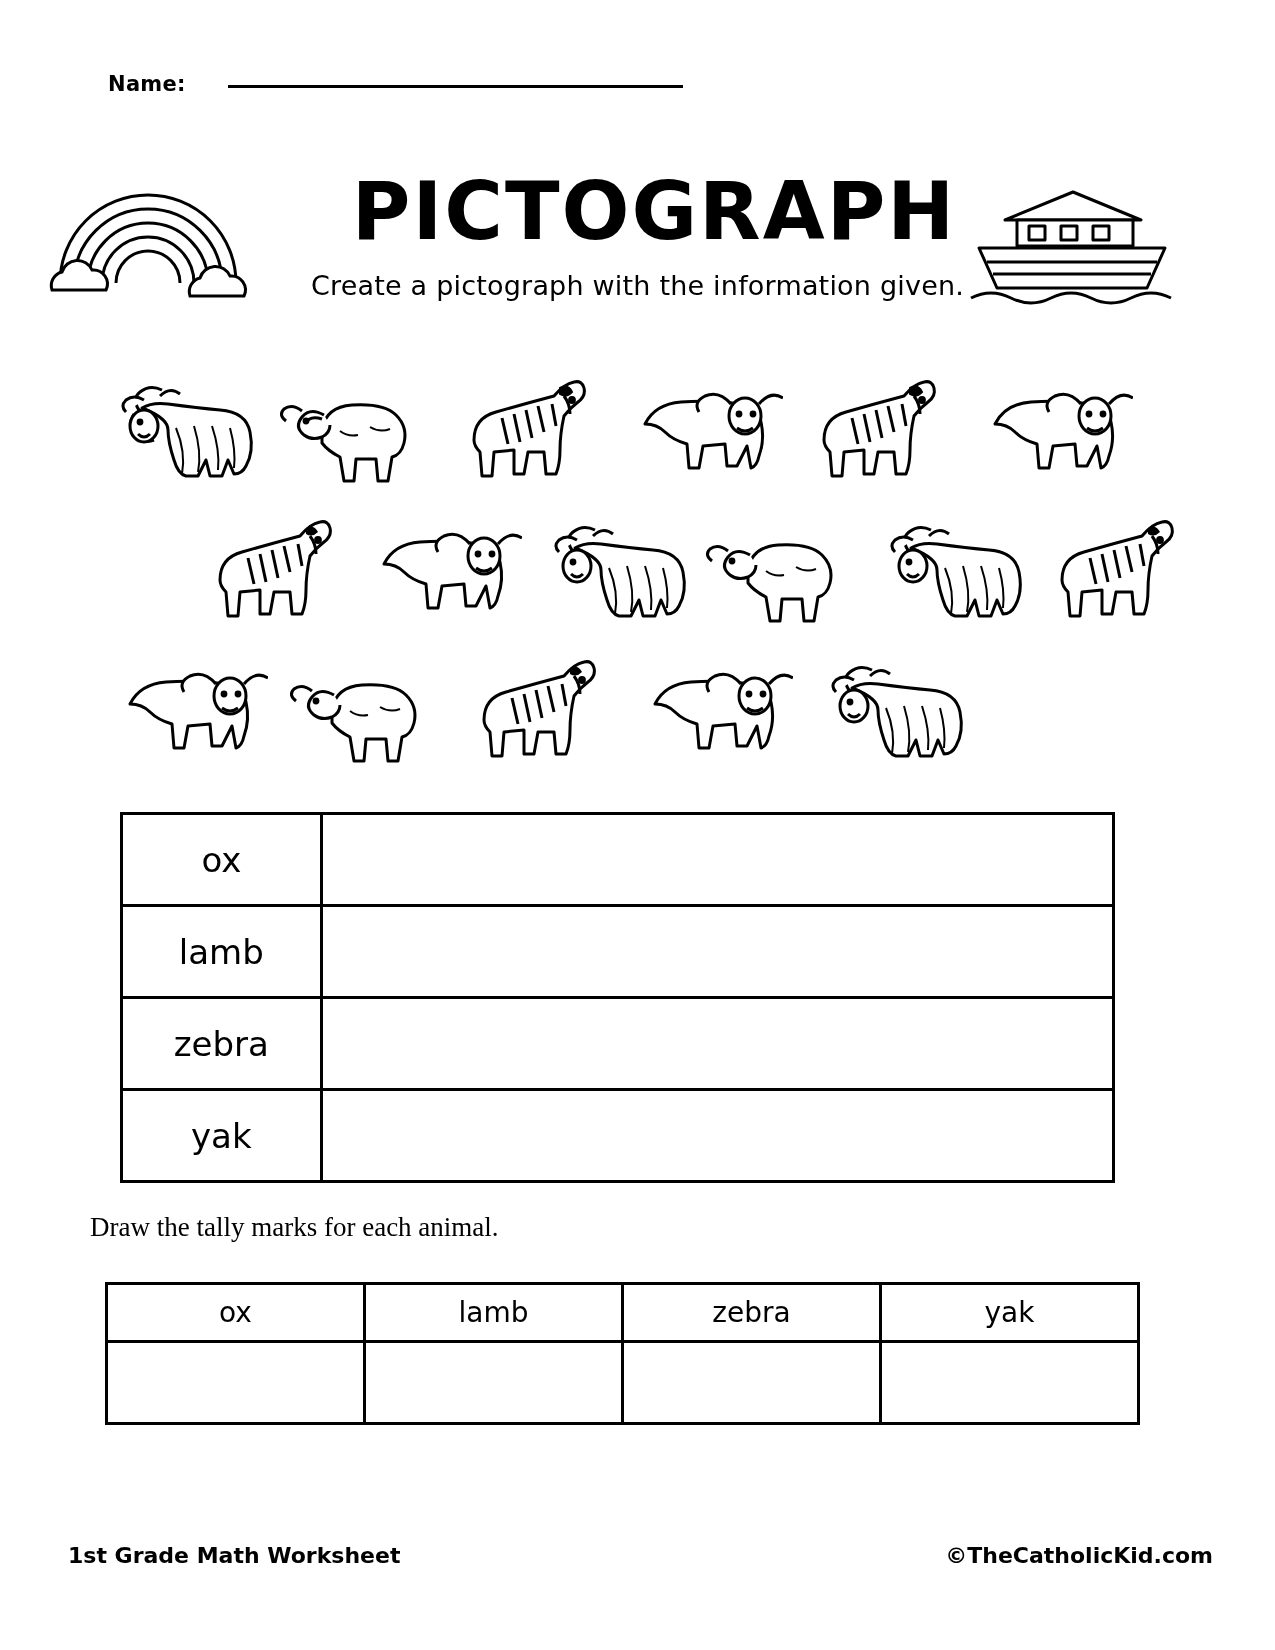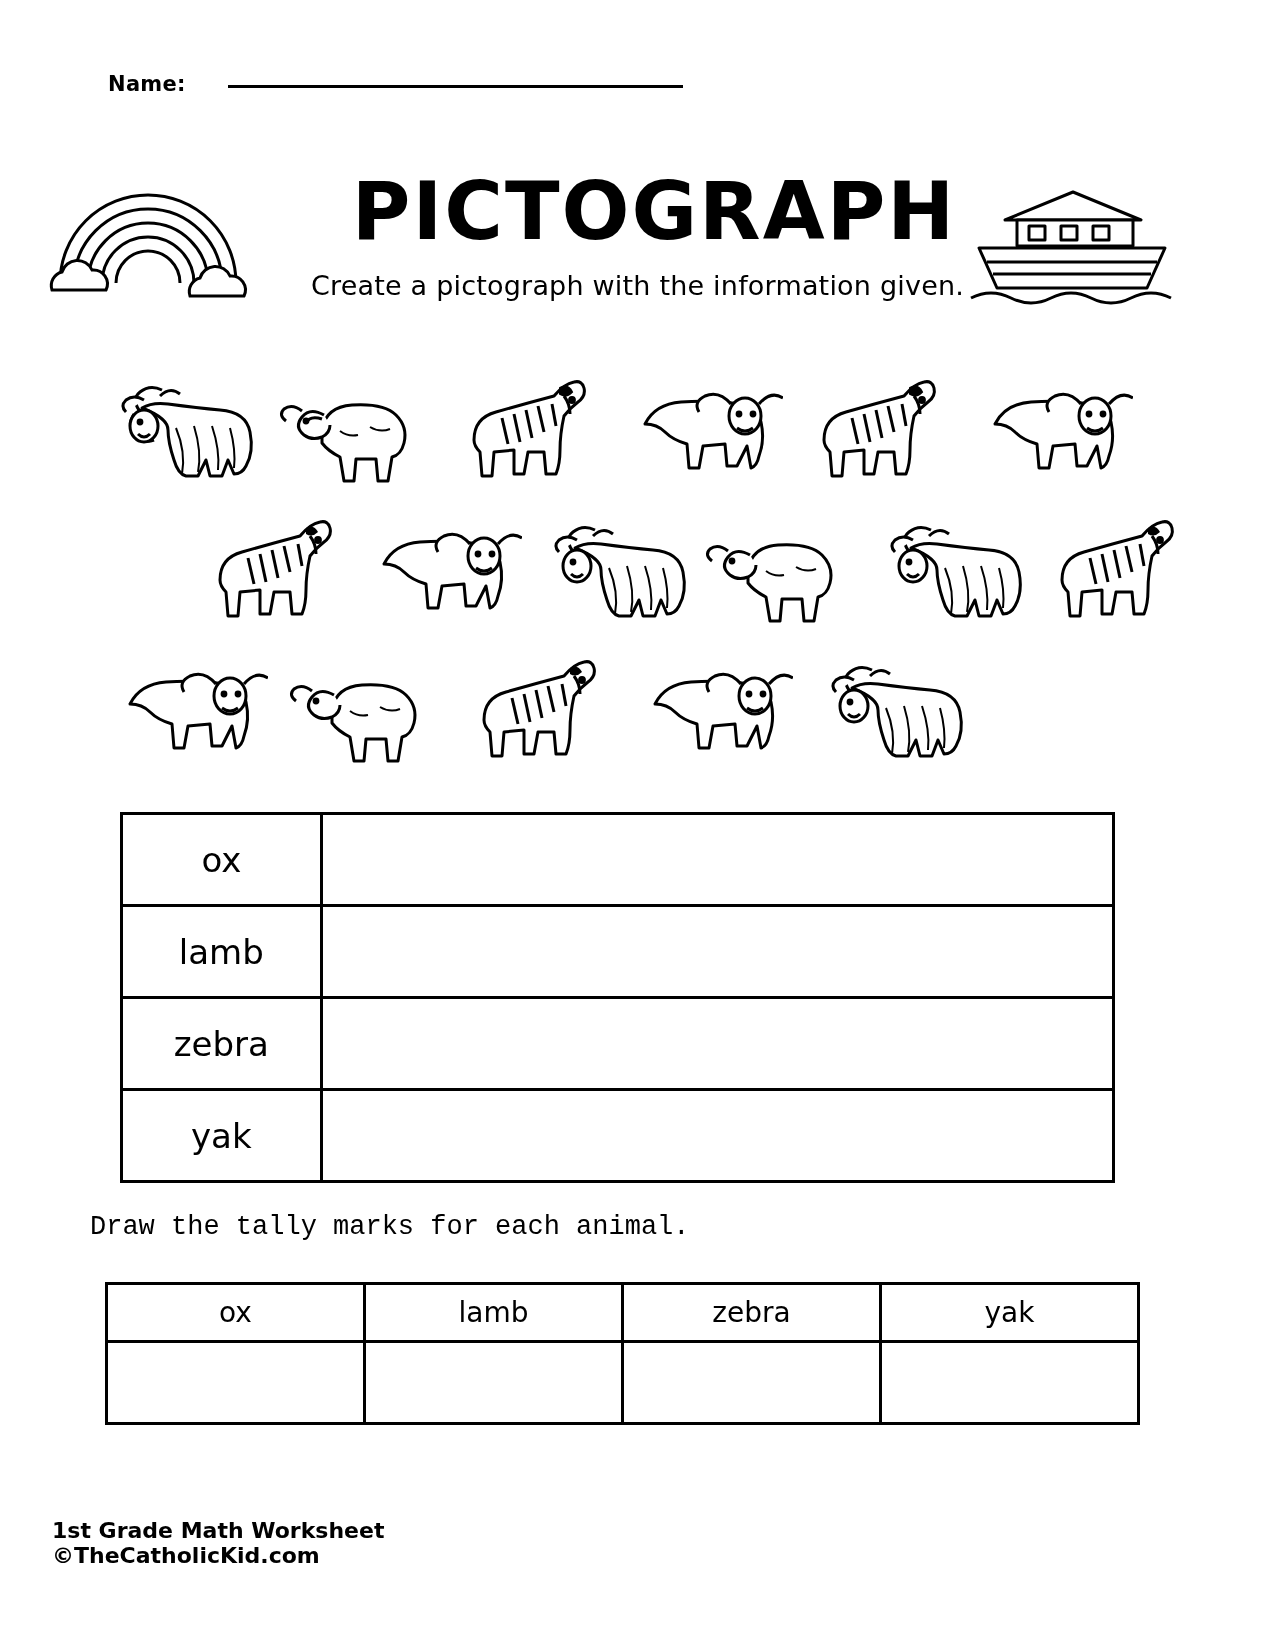--- a/index.html
+++ b/index.html
@@ -134,21 +134,21 @@
     font-family: "DejaVu Sans", sans-serif;
     font-size: 34px;
   }
   .picto-blank { width: 795px; }
 
   
   .tally-instruction {
     position: absolute;
     top: 1212px;
     left: 90px;
-    font-family: Liberation Mono, monospace;
+    font-family: Liberation Serif, serif;
     font-size: 27px;
   }
   .tally-table {
     position: absolute;
     top: 1282px;
     left: 105px;
     width: 1035px;
     border-collapse: collapse;
   }
   .tally-table td {
@@ -158,26 +158,25 @@
     font-family: "DejaVu Sans", sans-serif;
     font-size: 28px;
   }
   .tally-head td { height: 58px; }
   .tally-body td { height: 82px; }
 
   
   .footer {
     position: absolute;
     bottom: 82px;
-    left: 52px;
+    left: 68px;
     right: 62px;
     display: flex;
     justify-content: space-between;
-    align-items: flex-start;
-    flex-direction: column;
+    align-items: flex-end;
   }
   .footer-left, .footer-right {
     font-family: "DejaVu Sans", sans-serif;
     font-weight: bold;
     font-size: 22px;
   }
 </style>
 </head>
 <body>
 

